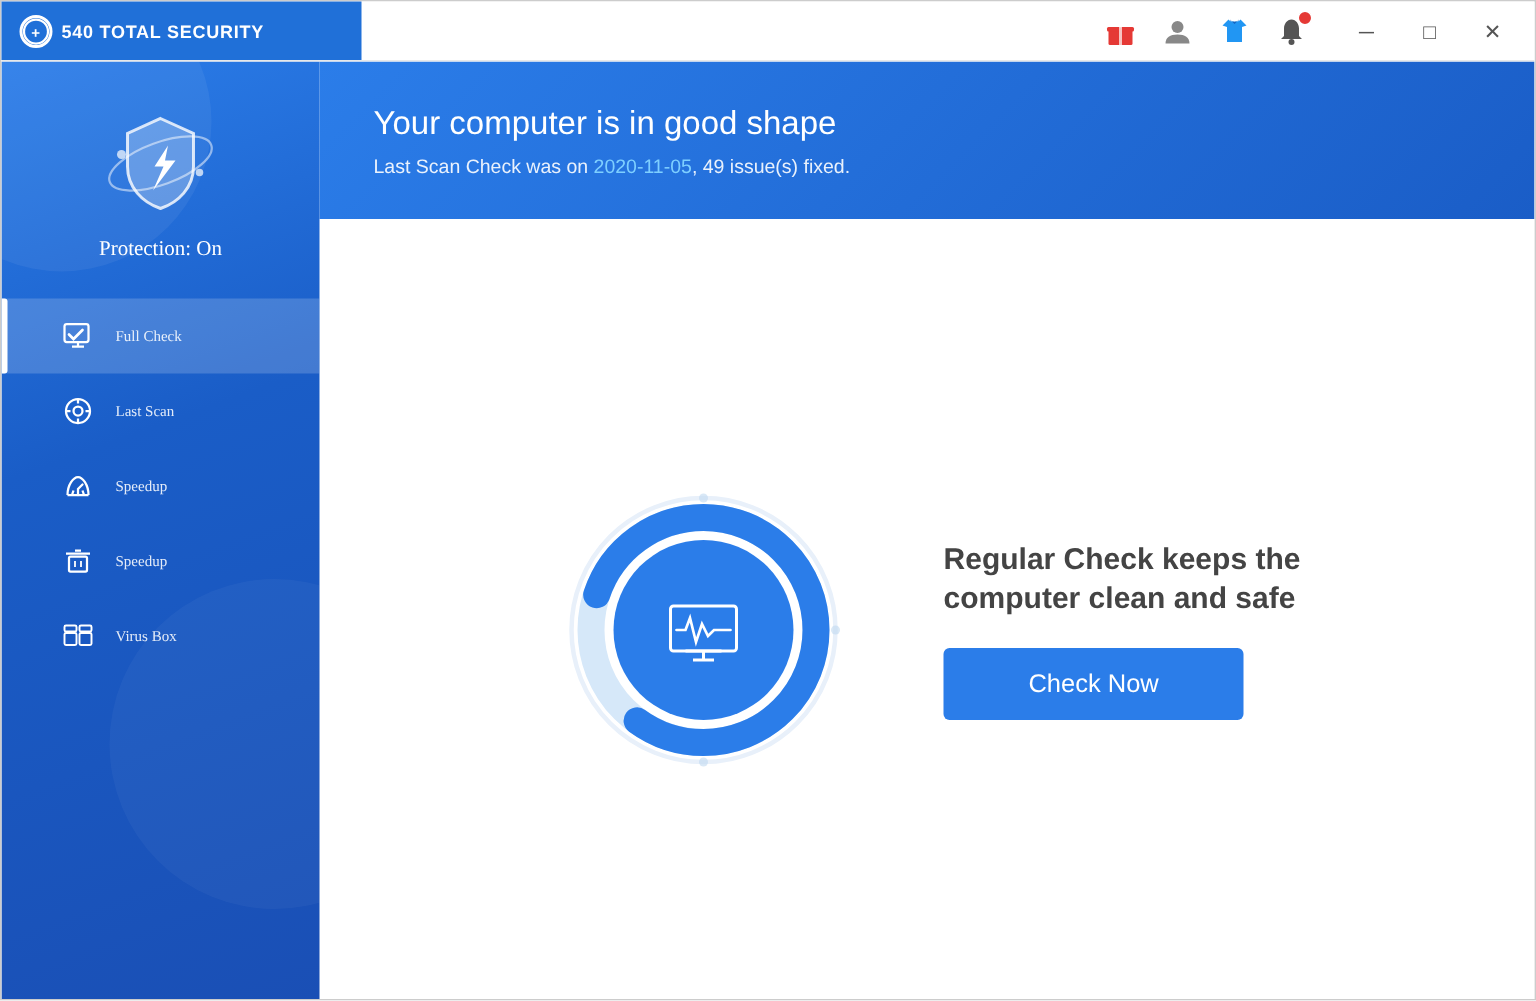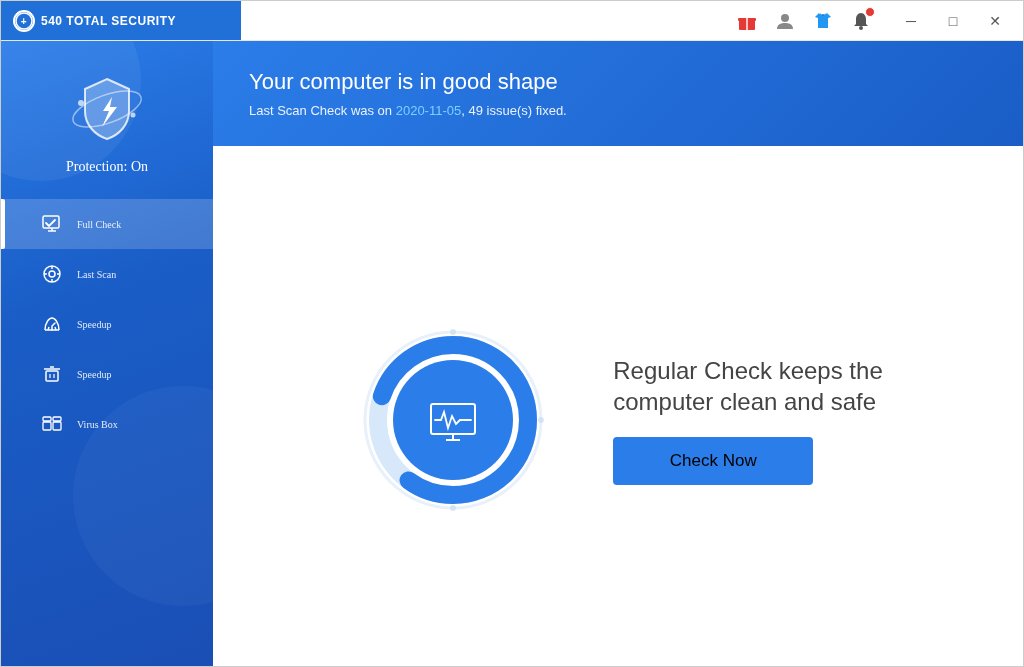--- a/index.html
+++ b/index.html
@@ -269,29 +269,29 @@
     }
 
     
     .cta-section {
       display: flex;
       flex-direction: column;
       gap: 20px;
     }
 
     .cta-text {
-      font-size: 24px;
-      font-weight: 400;
+      font-size: 20px;
+      font-weight: 700;
       color: #444;
       line-height: 1.3;
     }
 
     .check-now-btn {
       background: #2b7de9;
-      color: #000000;
+      color: #ffffff;
       border: none;
       padding: 14px 40px;
       font-size: 17px;
       border-radius: 4px;
       cursor: pointer;
       width: 200px;
       text-align: center;
       font-weight: 400;
       transition: background 0.15s;
     }

